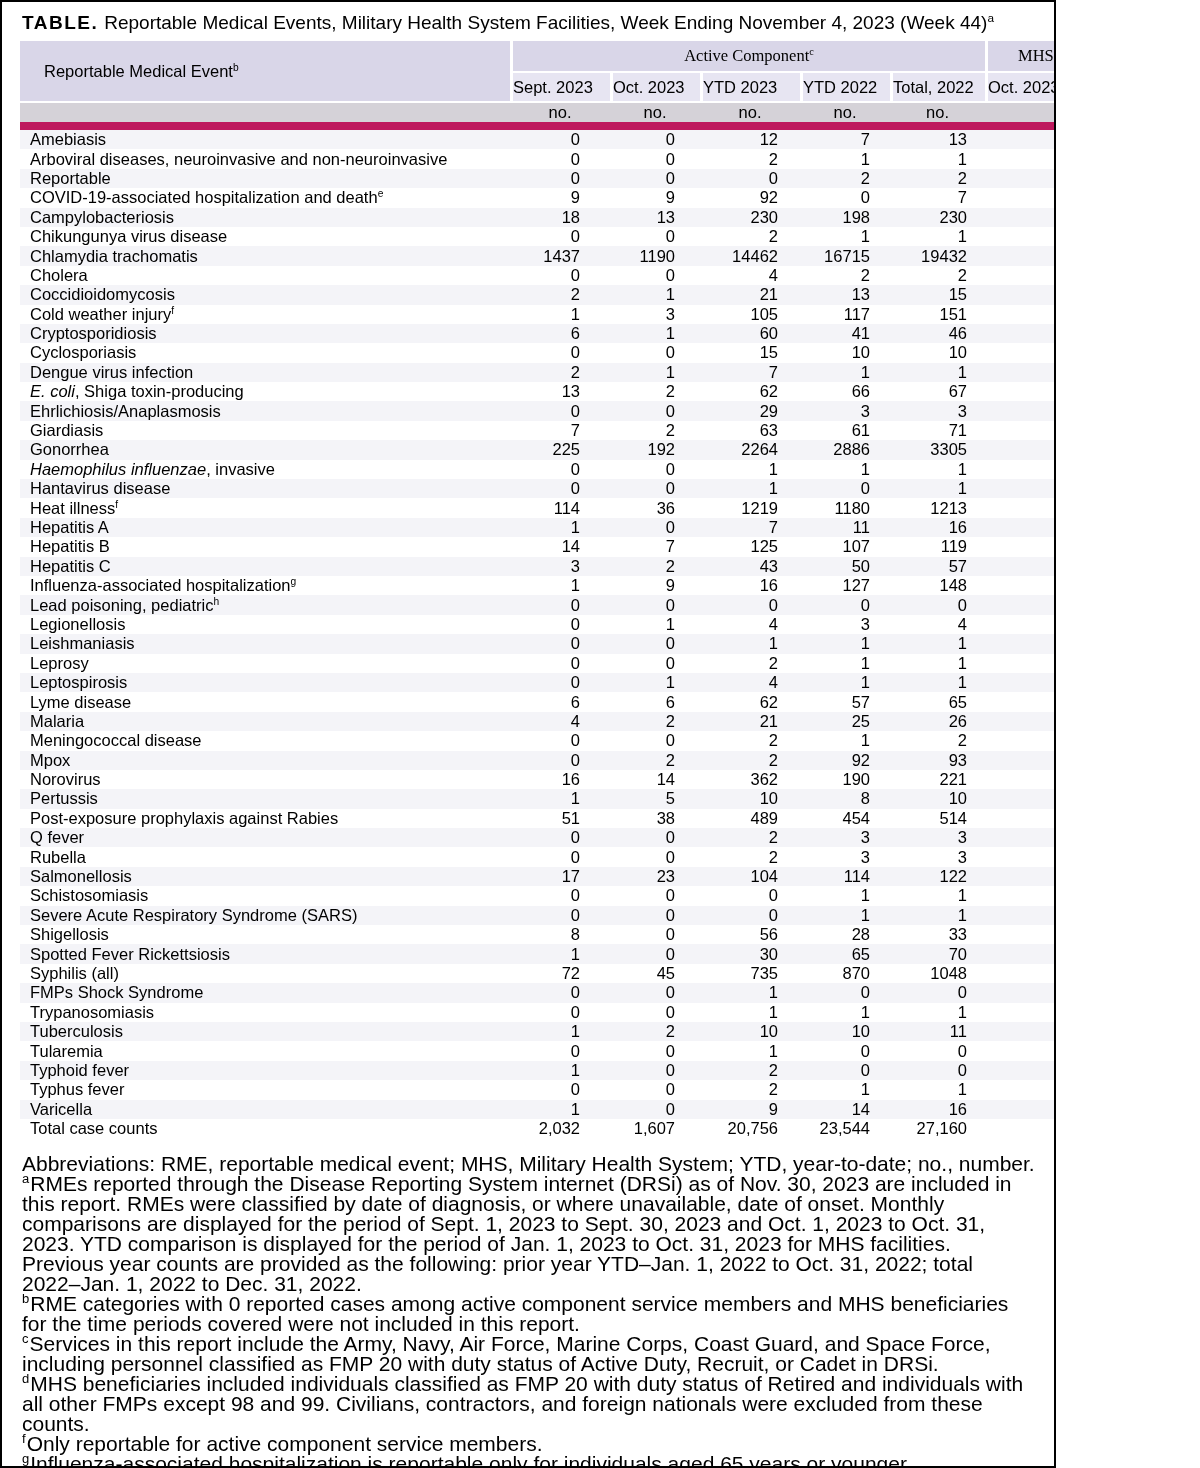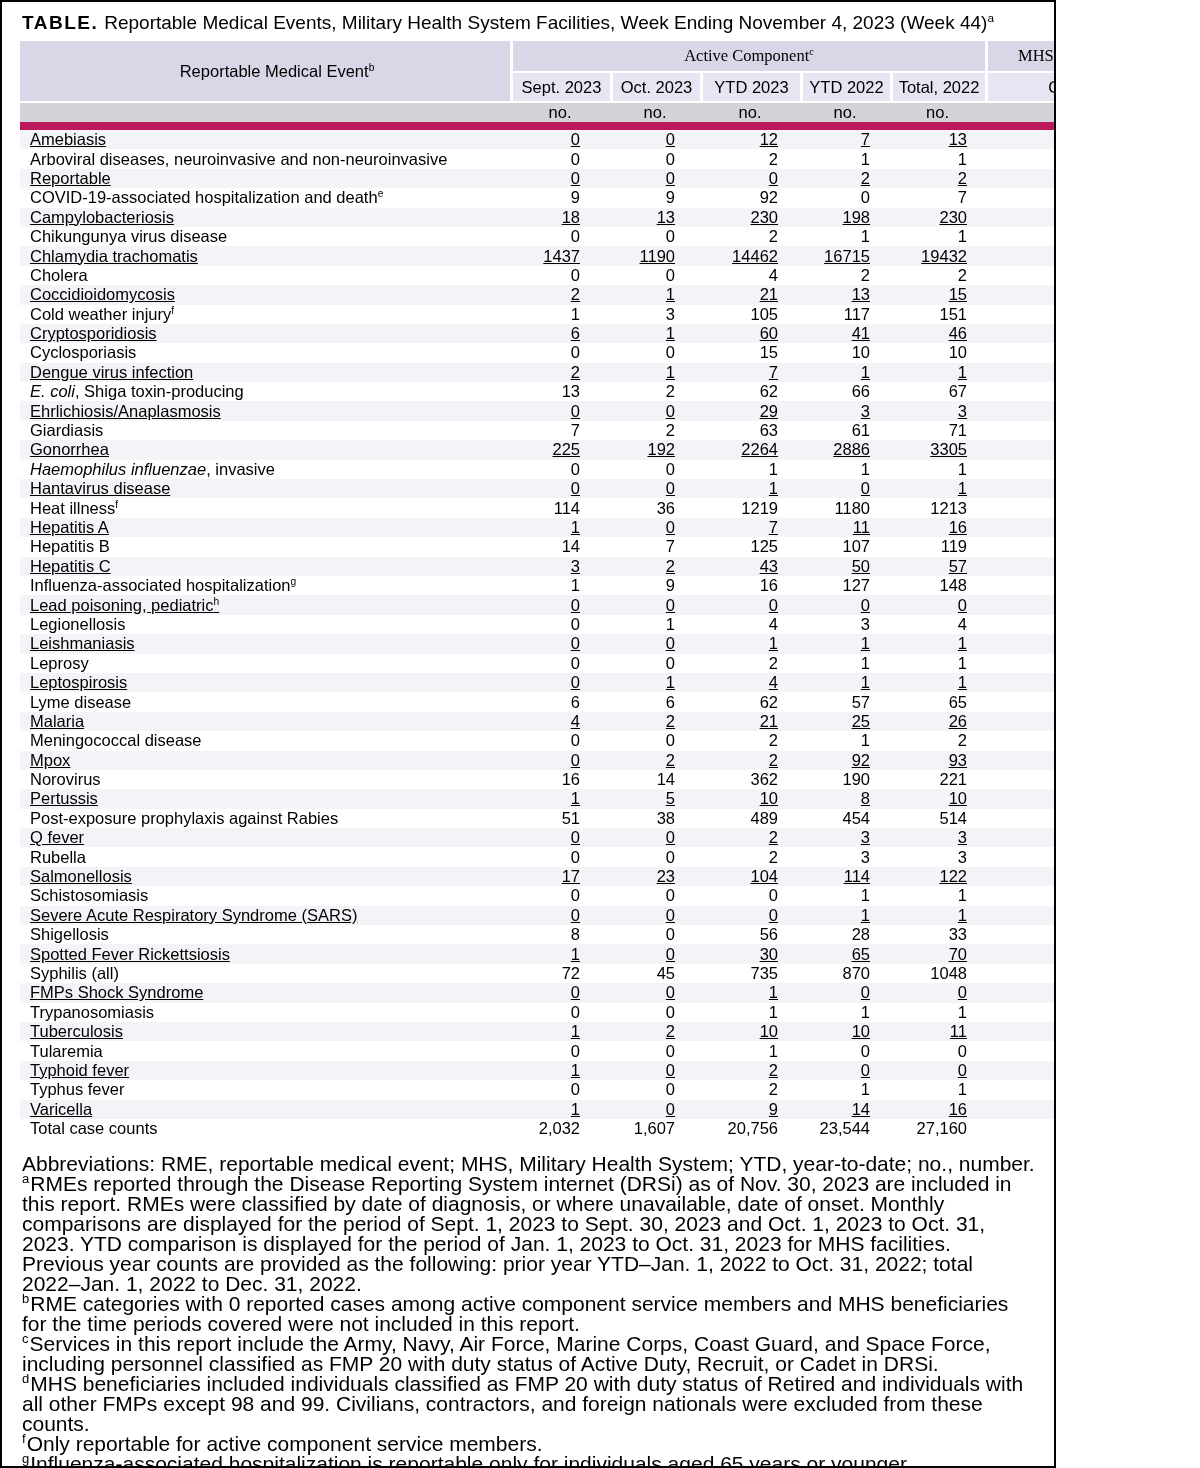--- a/index.html
+++ b/index.html
@@ -34,57 +34,57 @@
     margin-left: 18px;
     border-collapse: separate;
     border-spacing: 0;
     font-size: 16.5px;
   }
 
   thead th { font-weight: normal; }
 
   .rme-head {
     background: var(--header-lav, #d9d6e8);
-    text-align: center;
+    text-align: left;
     padding-left: 24px;
     vertical-align: middle;
     font-size: 16.5px;
   }
   .group-head {
     background: var(--header-lav, #d9d6e8);
     height: 30px;
     text-align: center;
     vertical-align: middle;
     border-left: 3px solid #fff;
     font-family: Liberation Serif, serif;
   }
   .sub-head {
     background: var(--subheader-lav, #e7e5f2);
     height: 30px;
-    text-align: center;
+    text-align: left;
     vertical-align: middle;
     border-top: 2px solid #fff;
     border-left: 3px solid #fff;
   }
   .unit-cell {
     background: var(--unit-gray, #d5d2d8);
     height: 26px;
     text-align: center;
     vertical-align: middle;
     border-top: 2px solid #fff;
     border-bottom: 8px solid #be185d;
   }
 
   tbody td {
     height: 19.4px;
     line-height: 19px;
     white-space: nowrap;
     overflow: hidden;
   }
-  tbody tr.stripe { background: var(--stripe, #f4f4f8); text-decoration: underline; }
+  tbody tr.stripe { background: var(--stripe, #f4f4f8); }
   td.name-cell { text-align: left; padding-left: 10px; }
   td.num { text-align: right; }
   td.n1 { padding-right: 30px; }
   td.n2 { padding-right: 25px; }
   td.n3 { padding-right: 22px; }
   td.n4 { padding-right: 20px; }
   td.n5 { padding-right: 18px; }
   td.n6 { padding-right: 80px; }
 
   .footnotes {

